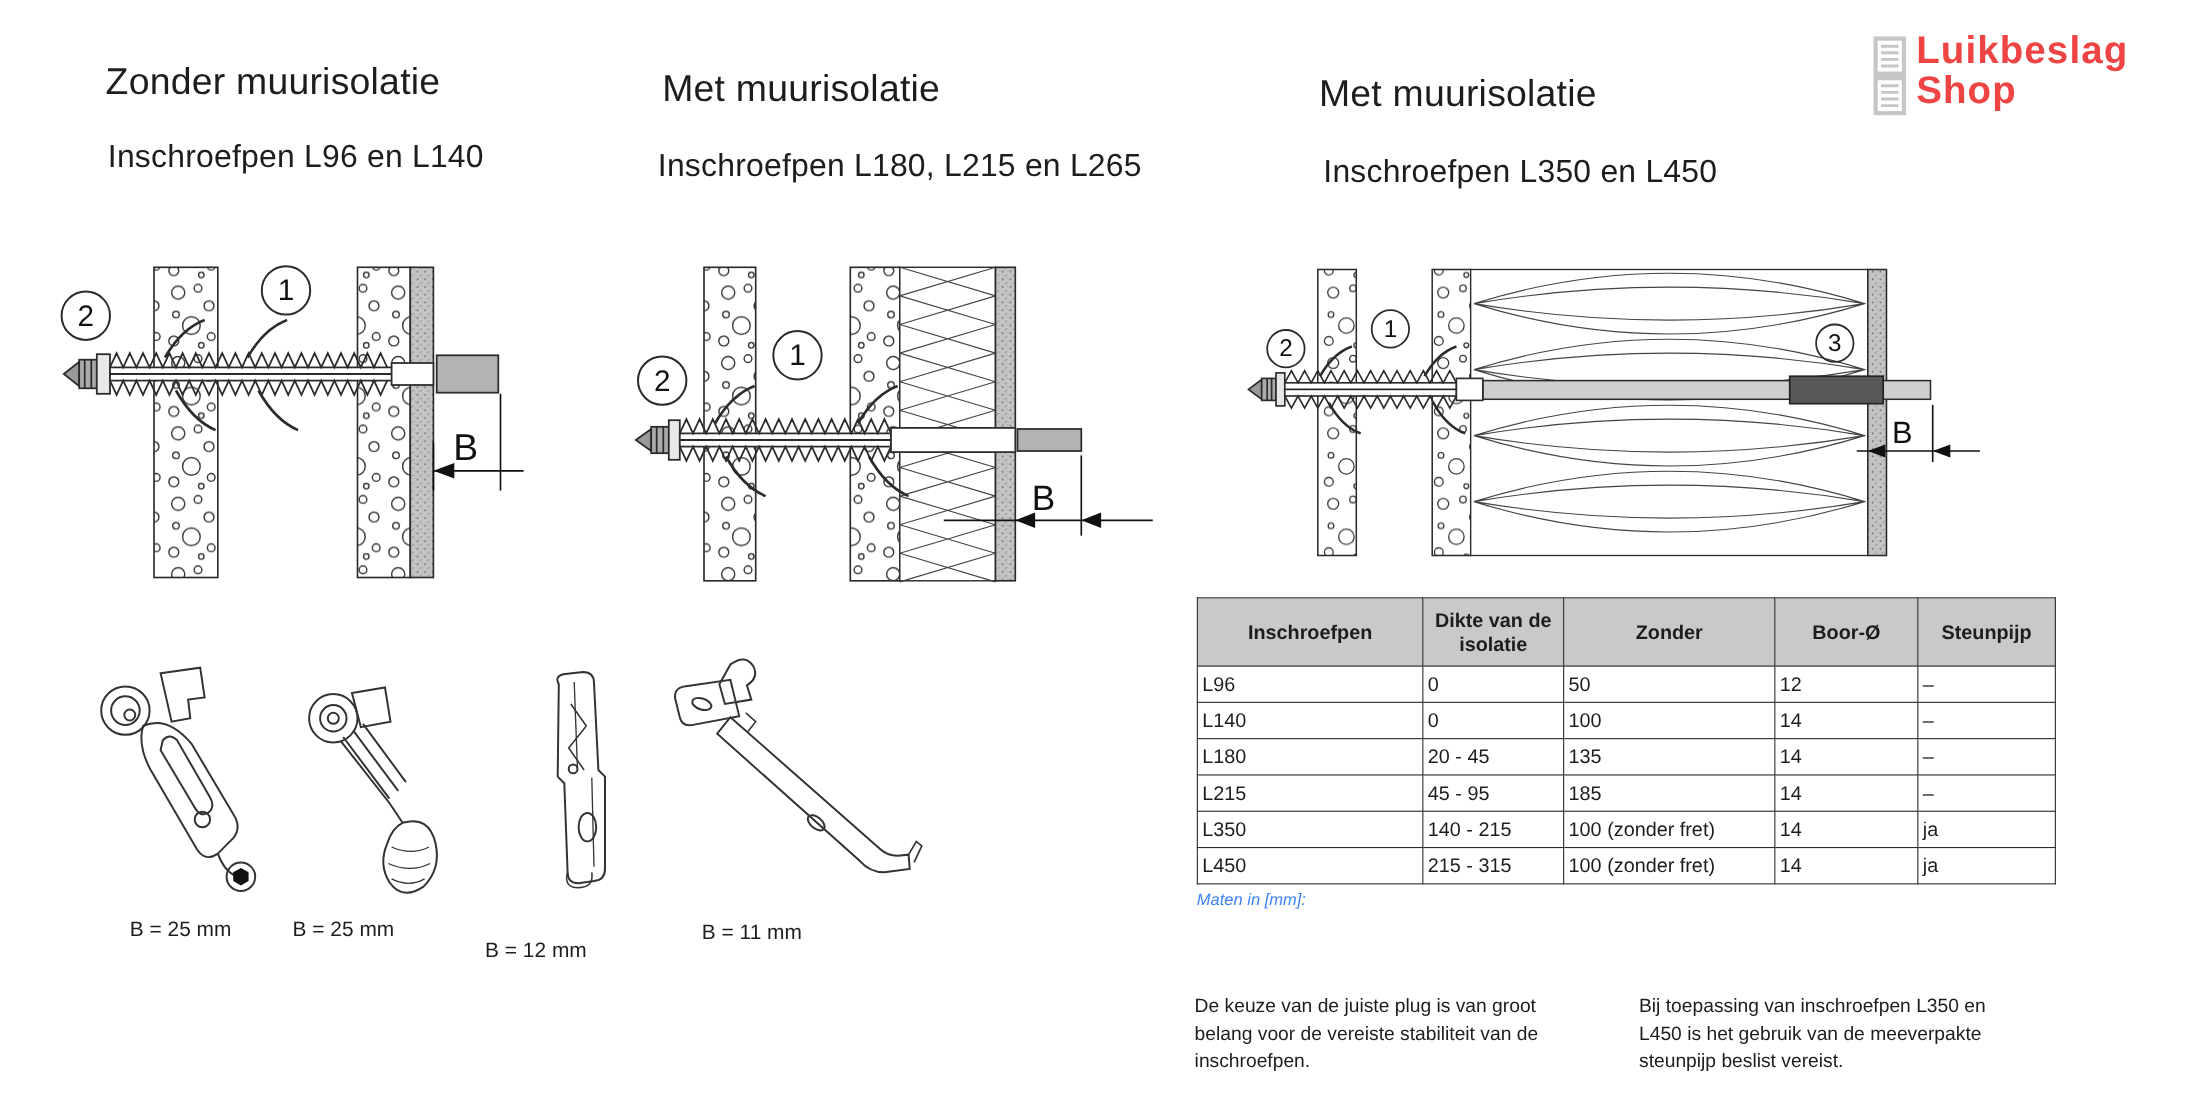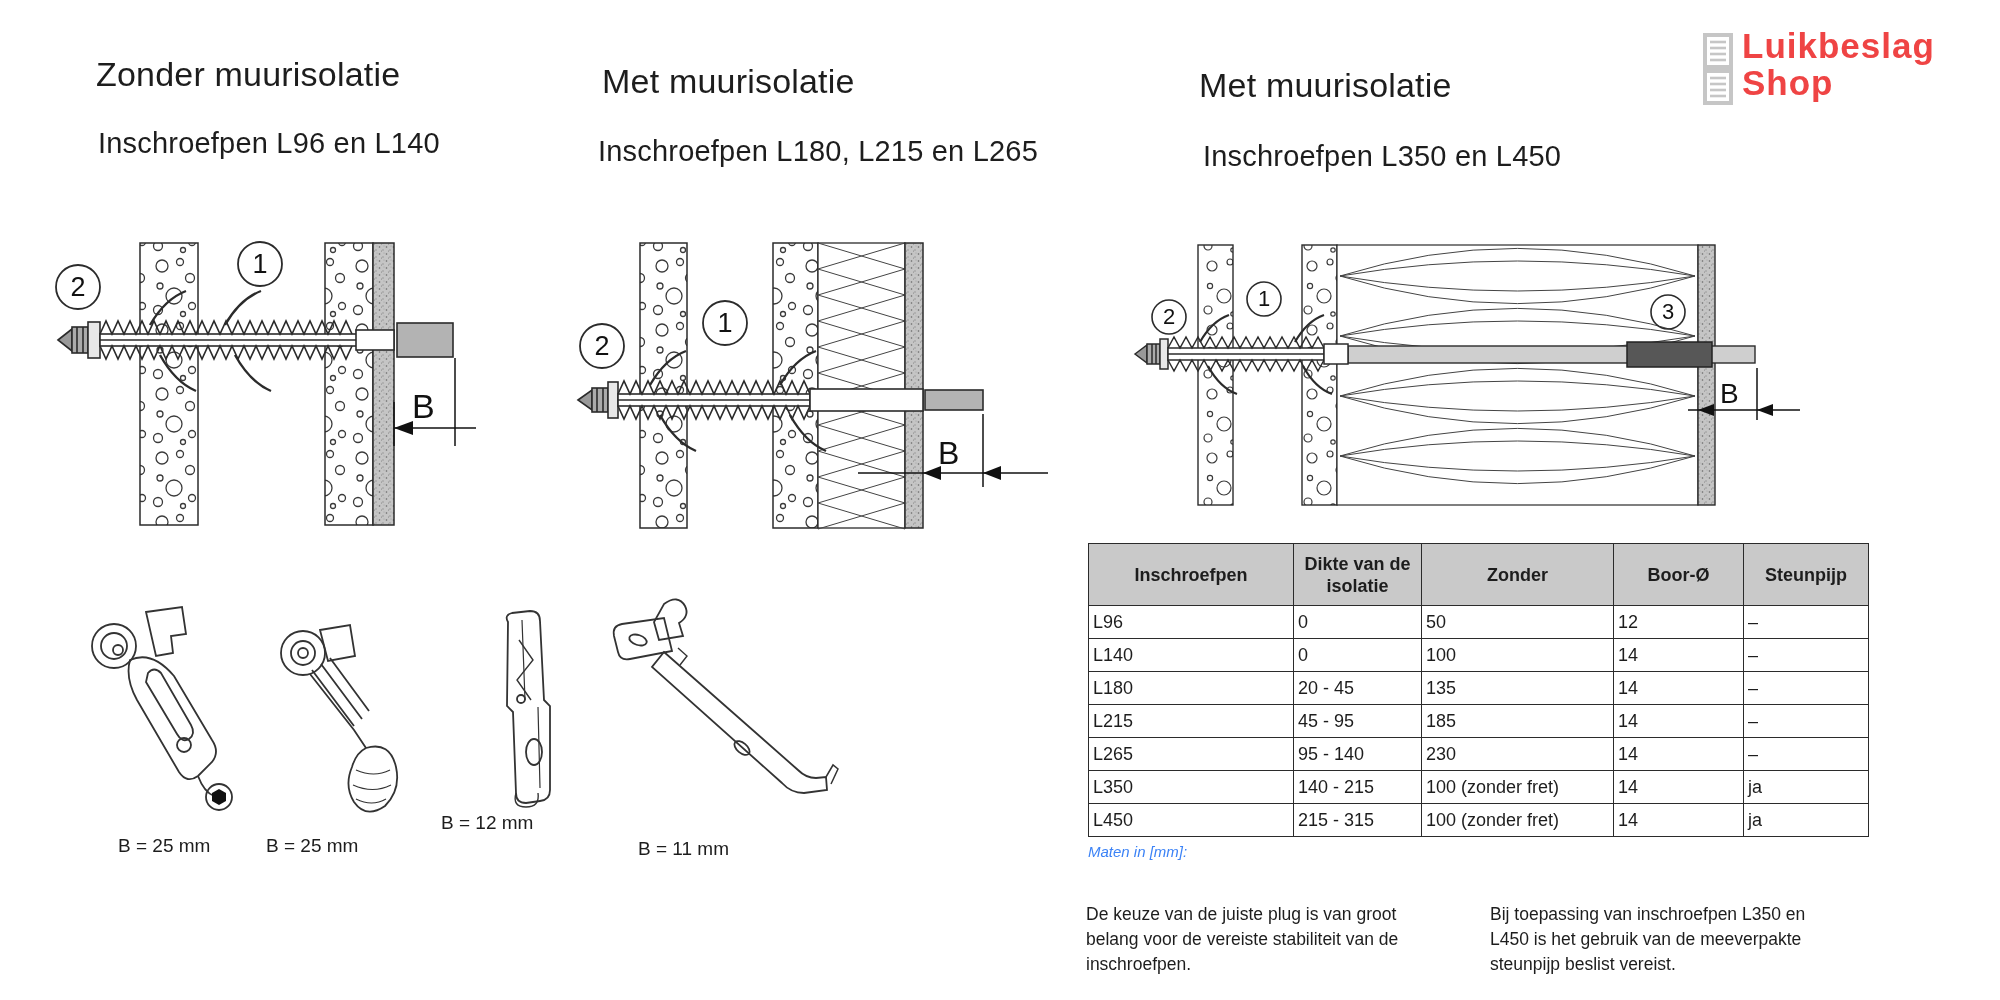--- a/index.html
+++ b/index.html
@@ -316,21 +316,21 @@
       <path d="M664,652 L798,770 Q806,778 816,778 L826,777 L827,790 L804,793 Q791,793 782,783 L652,667 Z"></path>
       <path d="M826,777 L833,765 L838,769 L831,784" stroke-width="1.5"></path>
       <ellipse cx="742" cy="748" rx="9" ry="5" transform="rotate(40 742 748)"></ellipse>
       <path d="M678,648 l9,8 -7,9" stroke-width="1.4"></path>
     </g>
   </g>
 </svg>
 
 <div class="abs plabel" style="left:118px;top:835px;">B = 25 mm</div>
 <div class="abs plabel" style="left:266px;top:835px;">B = 25 mm</div>
-<div class="abs plabel" style="left:441px;top:812px;">B = 12 mm</div>
+<div class="abs plabel" style="left:441px;top:854px;">B = 12 mm</div>
 <div class="abs plabel" style="left:638px;top:838px;">B = 11 mm</div>
 
 <div class="abs" style="left:1088px;top:543px;">
   <table class="spec">
     <colgroup>
       <col style="width:205px">
         <col style="width:128px">
         <col style="width:192px">
       <col style="width:130px">
         <col style="width:125px">
@@ -367,27 +367,20 @@
           <td>–</td>
         </tr>
         <tr>
           <td>L215</td>
           <td>45 - 95</td>
           <td>185</td>
           <td>14</td>
           <td>–</td>
         </tr>
         <tr>
-          <td>L265</td>
-          <td>95 - 140</td>
-          <td>230</td>
-          <td>14</td>
-          <td>–</td>
-        </tr>
-        <tr>
           <td>L350</td>
           <td>140 - 215</td>
           <td>100 (zonder fret)</td>
           <td>14</td>
           <td>ja</td>
         </tr>
         <tr>
           <td>L450</td>
           <td>215 - 315</td>
           <td>100 (zonder fret)</td>

